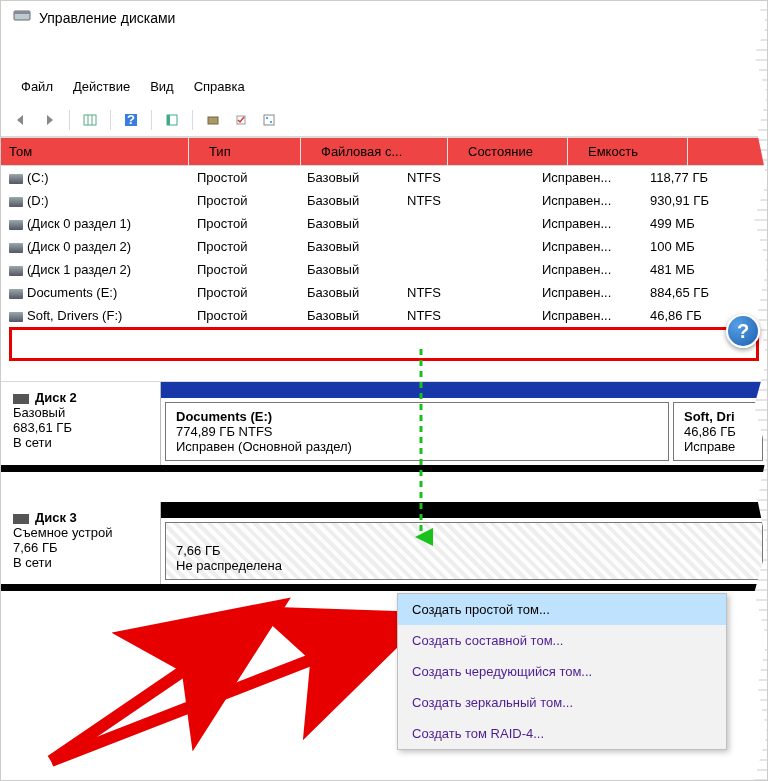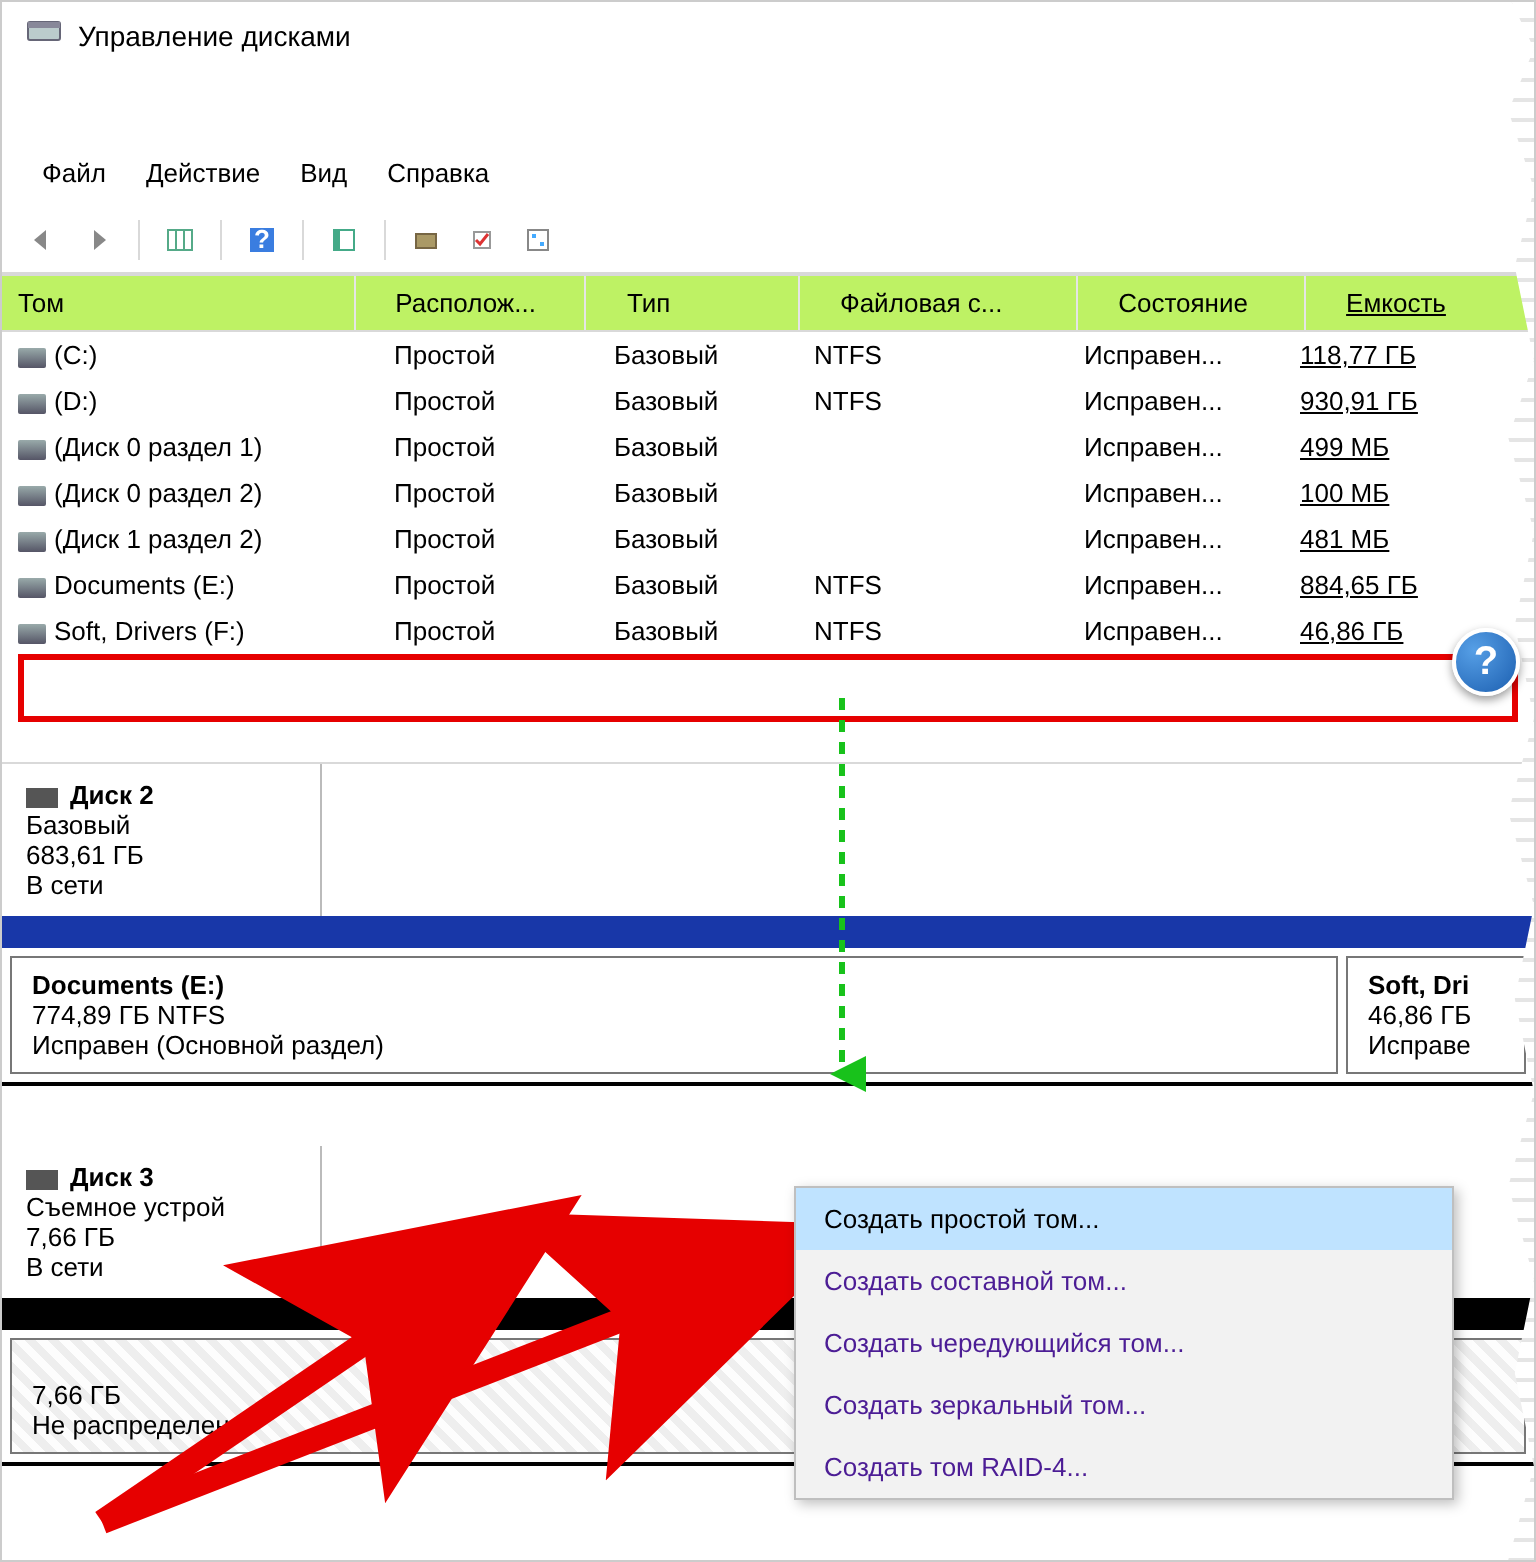--- a/index.html
+++ b/index.html
@@ -5,36 +5,36 @@
   * { box-sizing: border-box; margin: 0; padding: 0; font-family: 'Segoe UI', Tahoma, sans-serif; font-size: 13px; }
   body { background: #fff; width: 768px; height: 781px; position: relative; overflow: hidden; border: 1px solid #ccc; }
   .titlebar { display: flex; align-items: center; padding: 6px 12px; gap: 8px; }
   .titlebar .icon svg { width: 18px; height: 18px; }
   .titlebar .title { font-size: 14px; }
   .menubar { display: flex; gap: 4px; padding: 4px 12px 8px; margin-top: 39px; }
   .menu-item { padding: 2px 8px; cursor: default; }
   .toolbar { display: flex; align-items: center; gap: 4px; padding: 4px 8px; border-bottom: 1px solid #d9d9d9; }
   .tbtn { width: 24px; height: 24px; display: flex; align-items: center; justify-content: center; }
   .tsep { width: 1px; height: 20px; background: #d9d9d9; margin: 0 4px; }
-  .table-head { display: flex; border-top: 1px solid #d9d9d9; border-bottom: 1px solid #d9d9d9; background: #bef264; gap: 12px; }
+  .table-head { display: flex; border-top: 1px solid #d9d9d9; border-bottom: 1px solid #d9d9d9; background: #ef4444; gap: 12px; }
   .th { padding: 6px 8px; border-right: 1px solid #e5e5e5; white-space: nowrap; overflow: hidden; text-overflow: ellipsis; }
   .c-tom { width: 188px; }
   .c-loc { width: 110px; }
   .c-typ { width: 100px; }
   .c-fs  { width: 135px; }
   .c-st  { width: 108px; }
-  .c-cap { width: 108px; text-decoration: underline; }
+  .c-cap { width: 108px; }
   .tr { display: flex; padding: 2px 0; }
   .td { padding: 2px 8px; white-space: nowrap; overflow: hidden; text-overflow: ellipsis; }
   .vol-icon { width: 14px; height: 10px; background: linear-gradient(#9aa,#556); display: inline-block; margin-right: 4px; vertical-align: middle; border-radius: 1px; }
   .highlight-box { border: 3px solid #e60000; height: 34px; margin: 0 8px; position: relative; }
   .q-badge { position: absolute; right: -4px; top: -16px; width: 34px; height: 34px; border-radius: 50%; background: radial-gradient(circle at 30% 30%, #569fe6, #1c5fb0); display: flex; align-items: center; justify-content: center; color: #fff; font-weight: bold; font-size: 20px; border: 2px solid #fff; box-shadow: 0 2px 5px rgba(0,0,0,.4); z-index: 5; }
   .spacer { height: 20px; }
   .disks { border-top: 1px solid #d9d9d9; }
-  .disk-row { display: flex; border-bottom: 2px solid #000000; flex-direction: column; }
+  .disk-row { display: flex; border-bottom: 7px solid #000000; }
   .disk-label { width: 160px; padding: 8px 12px; border-right: 1px solid #bbb; }
   .disk-label .dname { font-weight: bold; }
   .disk-label .dicn { width: 16px; height: 10px; background:#555; display:inline-block; margin-right:6px; vertical-align:middle;}
   .disk-bar { height: 16px; background: #1837a8; }
   .disk-bar.black { background: #000; }
   .vol-box { border: 1px solid #777; padding: 6px 10px; flex: 1; min-width: 0; background: #fff; }
   .vol-box .vname { font-weight: bold; }
   .vol-container { display: flex; flex-direction: column; flex: 1; }
   .vol-strip { display: flex; flex: 1; gap: 4px; padding: 4px; }
   .unalloc { background: repeating-linear-gradient(45deg,#fdfdfd,#fdfdfd 4px,#eee 4px,#eee 8px); }
@@ -116,21 +116,20 @@
       <svg width="16" height="16">
         <rect x="3" y="3" width="10" height="10" fill="none" stroke="#888"></rect>
         <rect x="5" y="5" width="2" height="2" fill="#4af"></rect>
         <rect x="9" y="9" width="2" height="2" fill="#4af"></rect>
       </svg>
     </div>
 </div>
 
 <div class="table-head">
   <div class="th c-tom">Том</div>
-  <div class="th c-loc">Располож...</div>
   <div class="th c-typ">Тип</div>
   <div class="th c-fs">Файловая с...</div>
   <div class="th c-st">Состояние</div>
   <div class="th c-cap">Емкость</div>
 </div>
 
 <div>
   <div class="tr">
       <div class="td c-tom"><span class="vol-icon"></span><span>(C:)</span></div>
       <div class="td c-loc">Простой</div>

